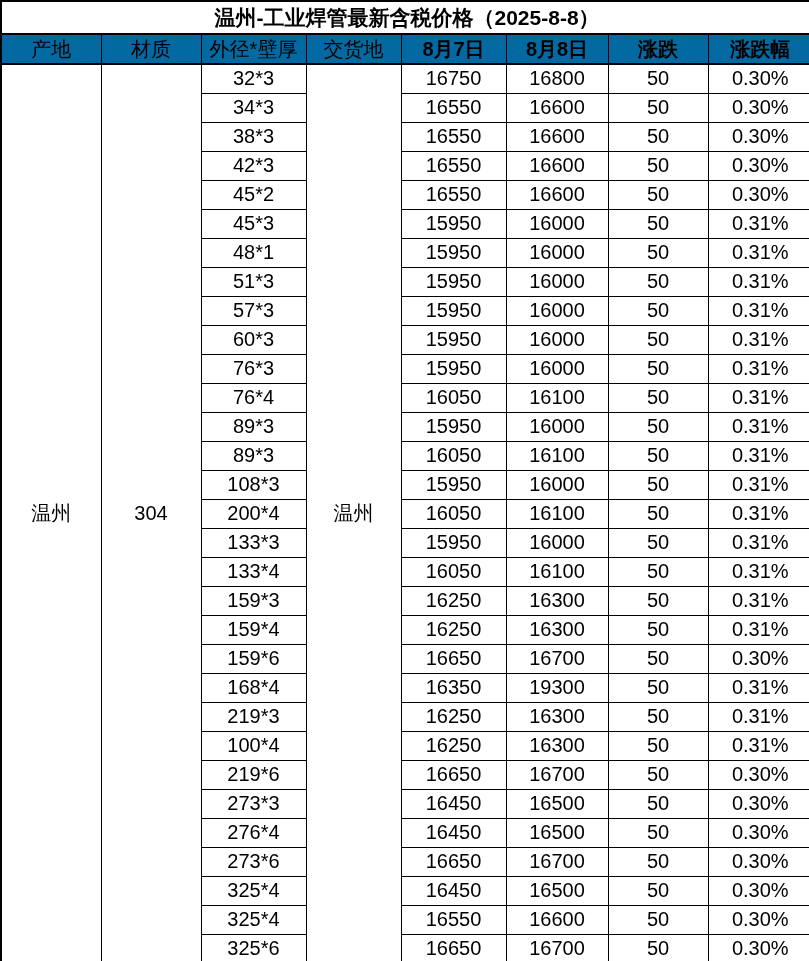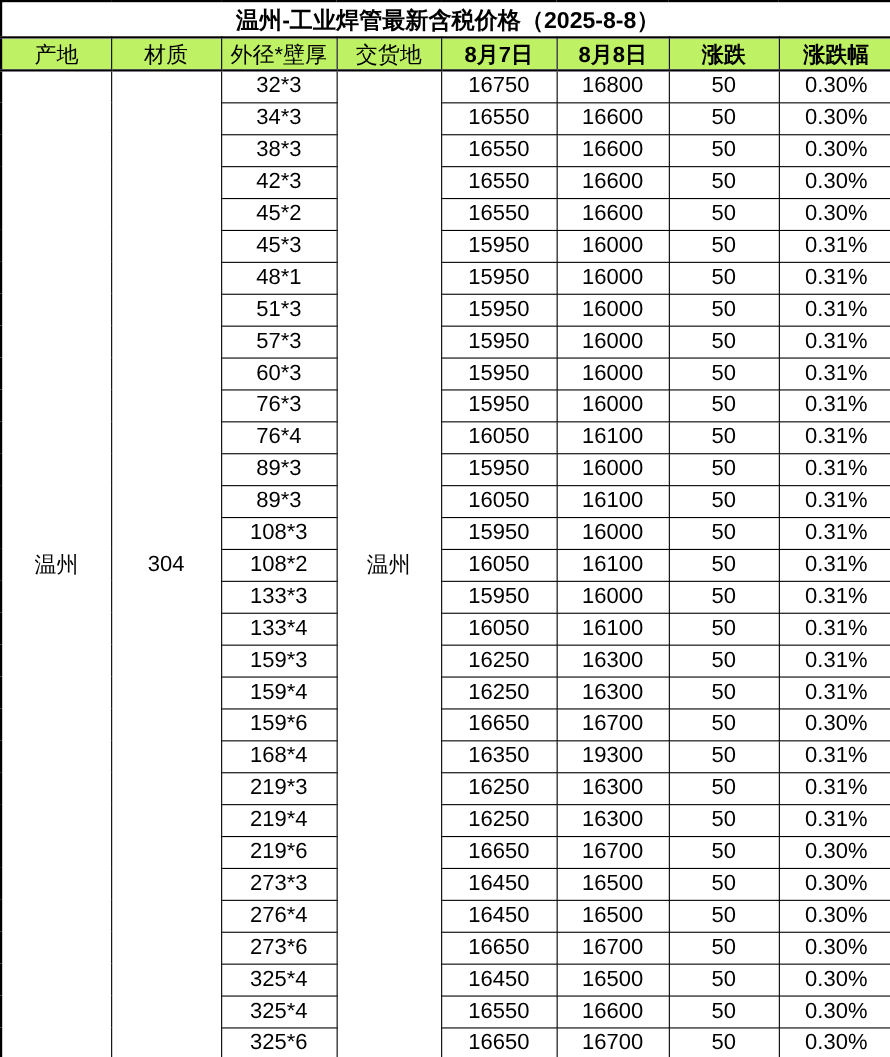--- a/index.html
+++ b/index.html
@@ -40,21 +40,21 @@
   th:last-child, td:last-child { border-right: none; }
 
   tr.title-row th {
     background: #ffffff;
     border-bottom: 2px solid #000;
     height: 31px;
     font-size: 21px;
     font-weight: 700;
   }
   tr.header-row th {
-    background: #bef264;
+    background: #0369a1;
     border-top: 2px solid #000;
     border-bottom: 2px solid #000;
     height: 28px;
     font-size: 20px;
     font-weight: 400;
   }
   tr.header-row th:nth-child(n+5) { font-weight: 700; }
 
   tbody tr { height: 29px; }
   tbody td {
@@ -195,21 +195,21 @@
         <td>0.31%</td>
       </tr>
       <tr>
         <td>108*3</td>
         <td>15950</td>
         <td>16000</td>
         <td>50</td>
         <td>0.31%</td>
       </tr>
       <tr>
-        <td>108*2</td>
+        <td>200*4</td>
         <td>16050</td>
         <td>16100</td>
         <td>50</td>
         <td>0.31%</td>
       </tr>
       <tr>
         <td>133*3</td>
         <td>15950</td>
         <td>16000</td>
         <td>50</td>
@@ -251,21 +251,21 @@
         <td>0.31%</td>
       </tr>
       <tr>
         <td>219*3</td>
         <td>16250</td>
         <td>16300</td>
         <td>50</td>
         <td>0.31%</td>
       </tr>
       <tr>
-        <td>219*4</td>
+        <td>100*4</td>
         <td>16250</td>
         <td>16300</td>
         <td>50</td>
         <td>0.31%</td>
       </tr>
       <tr>
         <td>219*6</td>
         <td>16650</td>
         <td>16700</td>
         <td>50</td>

